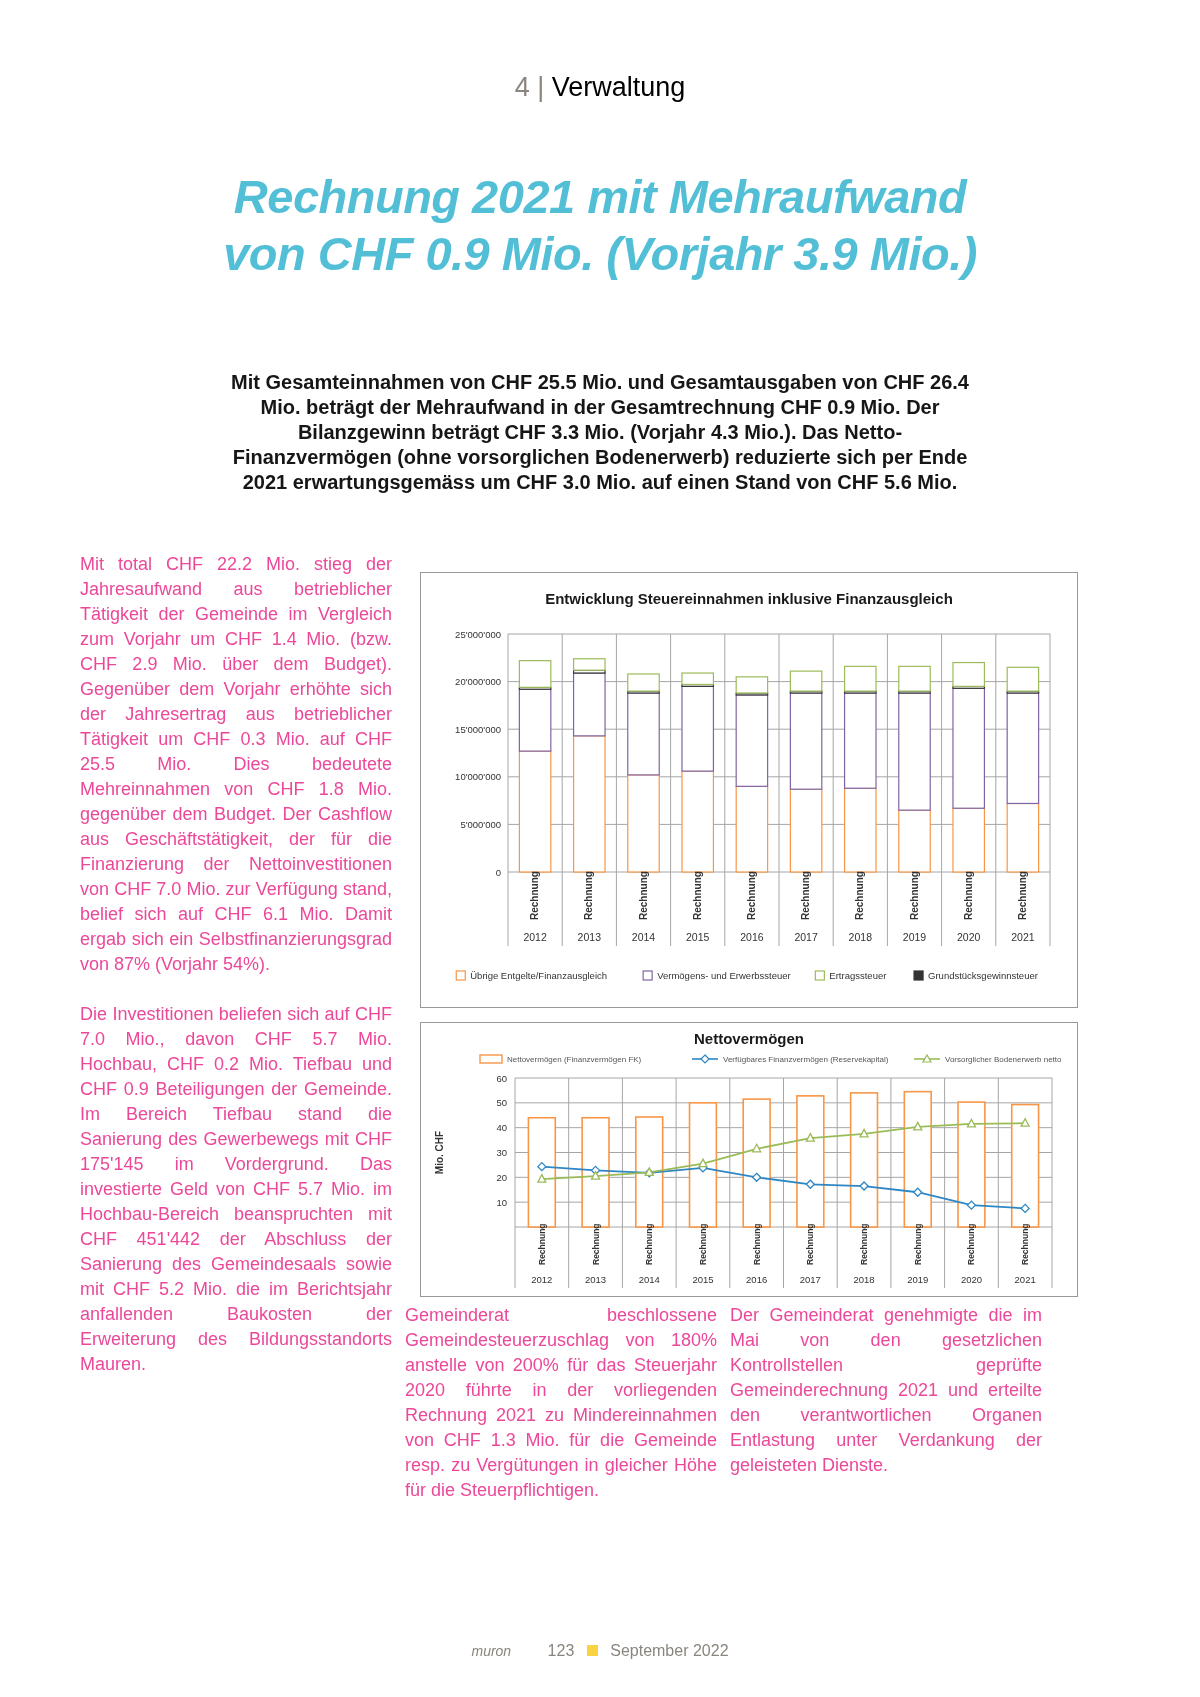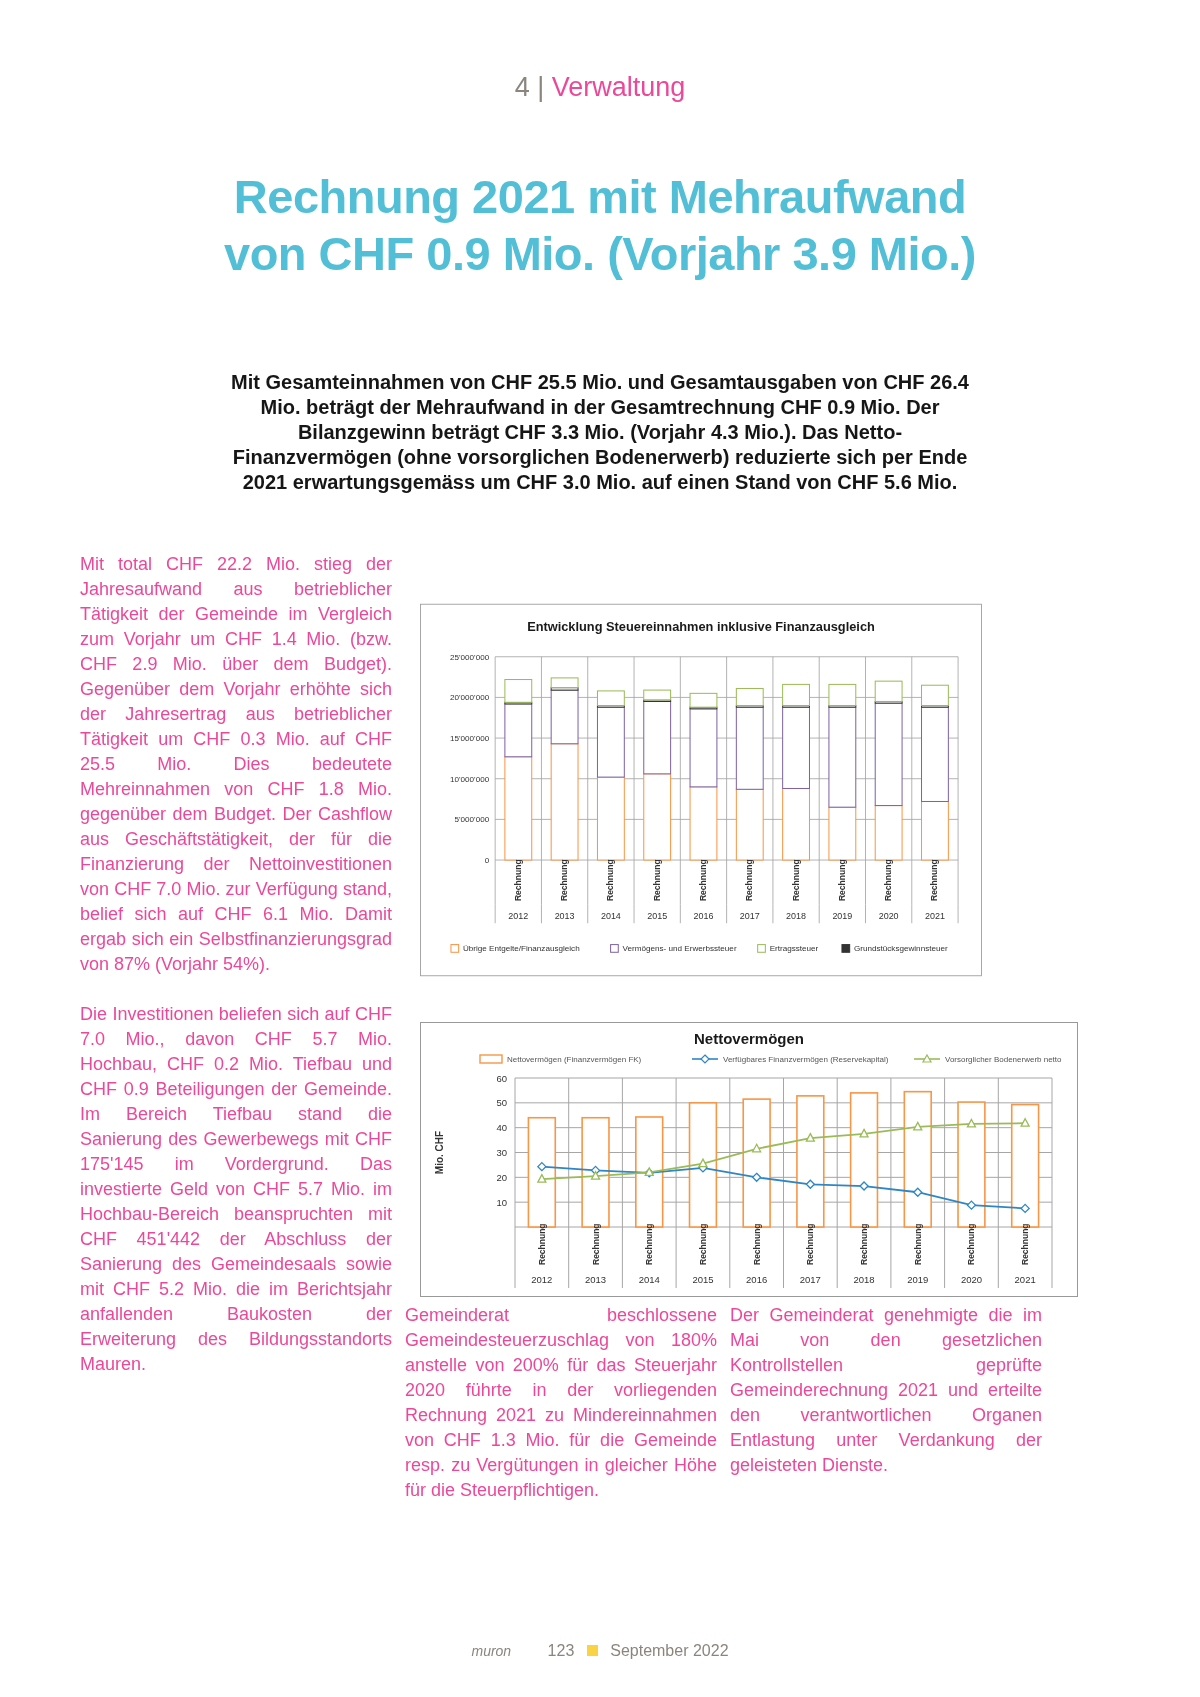--- a/index.html
+++ b/index.html
@@ -2,36 +2,36 @@
 <html lang="de"><head>
 <meta charset="utf-8">
 <style>
   html,body{margin:0;padding:0;background:#e8e8e8;}
   .page{
     position:relative;width:1200px;height:1697px;margin:0 auto;background:#ffffff;
     font-family:"Liberation Sans","DejaVu Sans",sans-serif;color:#3c3c3c;overflow:hidden;
   }
   .page-header{position:absolute;top:72px;left:0;width:100%;text-align:center;font-size:27px;}
   .page-header .pagenum,.page-header .sep{color:#8b857e;}
-  .page-header .section{color:#ec4899;}
+  .page-header .section{color:#000000;}
   .doc-title{
     position:absolute;top:168px;left:0;width:100%;text-align:center;
-    color:#53bfd6;font-size:47px;font-weight:600;line-height:1.22;letter-spacing:-0.5px;
+    color:#53bfd6;font-size:47px;font-style:italic;font-weight:600;line-height:1.22;letter-spacing:-0.5px;
   }
   .lead{
     position:absolute;top:350px;left:50%;transform:translateX(-50%);width:740px;
     text-align:center;font-size:20px;line-height:25px;font-weight:bold;color:#161616;
   }
   .col{position:absolute;font-size:18px;line-height:25px;text-align:justify;color:#ec4899;}
   .col p{margin:0 0 25px 0;}
   .col-left{left:80px;top:552px;width:312px;}
   .col-mid{left:405px;top:1303px;width:312px;}
   .col-right{left:730px;top:1303px;width:312px;}
   .chart-box{position:absolute;left:420px;}
-  #chart1{top:572px;width:562px;height:436px;}
+  #chart1{top:572px;width:658px;height:436px;}
   #chart2{top:1022px;width:658px;height:275px;}
   .chart-box svg{display:block;width:100%;height:100%;}
   .page-footer{
     position:absolute;top:1642px;left:0;width:100%;text-align:center;
     color:#8b857e;font-size:16px;
   }
   .page-footer .mag{font-style:italic;font-size:14px;margin-right:4px;}
   .page-footer .issue{margin-right:8px;margin-left:28px;}
   .page-footer .sq{display:inline-block;width:11px;height:11px;background:#f9d342;margin-right:8px;vertical-align:baseline;}
 </style>

